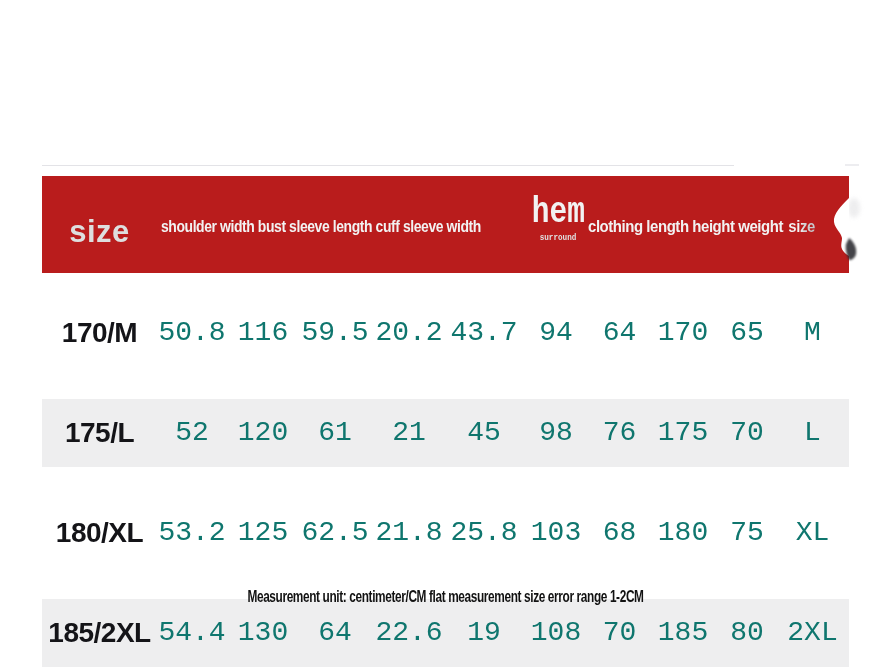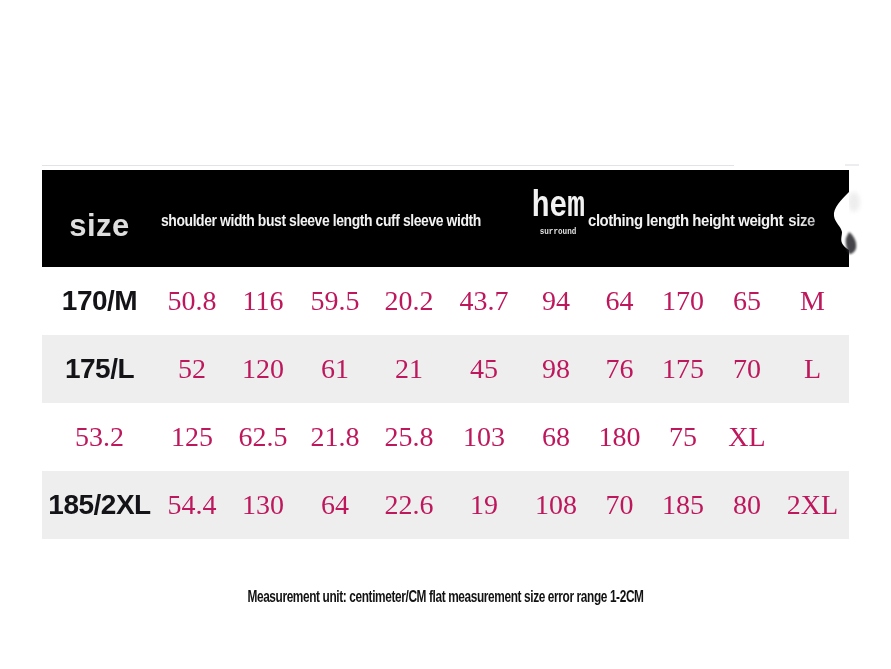--- a/index.html
+++ b/index.html
@@ -4,44 +4,44 @@
 <style>
   html,body{margin:0;padding:0;background:#ffffff;}
   .canvas{position:relative;width:891px;height:669px;background:#ffffff;overflow:hidden;
           font-family:"Liberation Sans",sans-serif;}
 
   
   .hairline{position:absolute;left:42px;top:165px;width:692px;height:1px;background:#e3e3e7;}
   .hairline-tick{position:absolute;left:845px;top:164px;width:14px;height:2px;background:#ededf0;}
 
   
-  .bar{position:absolute;left:42px;top:170px;width:807px;height:97px;background:#000000;}
+  .bar{position:absolute;left:42px;top:176px;width:807px;height:97px;background:#b91c1c;}
   .size-title{position:absolute;left:0;top:0;width:115px;height:97px;display:flex;
               align-items:center;justify-content:center;padding-top:14px;box-sizing:border-box;
               color:#dedede;font-size:31px;font-weight:bold;letter-spacing:.5px;}
   .run{position:absolute;color:#f2f2f2;font-weight:bold;font-size:17px;letter-spacing:-.5px;
        white-space:nowrap;line-height:20px;transform-origin:left center;}
   .run-left{left:119px;top:41px;transform:scaleX(.82);}
   .run-right{left:546px;top:41px;transform:scaleX(.88);}
   .size-last{margin-left:6px;
              background:linear-gradient(90deg,#f2f2f2 0%,#f2f2f2 42%,#d2d2d4 62%,#c4c4c8 100%);
              -webkit-background-clip:text;background-clip:text;color:transparent;}
   .hem-block{position:absolute;left:484px;top:18px;width:64px;text-align:center;color:#f2f2f2;font-family:Liberation Mono, monospace;}
   .hem{font-size:36px;font-weight:bold;line-height:38px;transform:scaleX(.82);transform-origin:center;}
   .surround{font-size:8.5px;font-weight:bold;color:#e0e0e0;line-height:10px;margin-top:1px;
             transform:scaleX(.9);transform-origin:center;}
   .notch{position:absolute;left:785px;top:18px;width:34px;height:68px;overflow:visible;}
 
   
   .tbody{position:absolute;left:42px;top:267px;width:807px;}
   .row{display:grid;grid-template-columns:115px 70px 72px 72px 76px 74px 70px 57px 70px 58px 73px;
-       height:68px;align-items:center;}
+       height:68px;align-items:center;margin-top:32px;}
   .row.striped{background:#eeeeef;}
-  .cell{text-align:center;font-family:Liberation Serif, serif;
-        font-size:28px;color:#be185d;line-height:1;}
+  .cell{text-align:center;font-family:Liberation Mono, monospace;
+        font-size:28px;color:#0f766e;line-height:1;}
   .cell.size-cell{font-family:"Liberation Sans",sans-serif;font-weight:bold;color:#141418;
                   font-size:28px;letter-spacing:-.5px;white-space:nowrap;}
 
   
   .footer{position:absolute;left:0;top:588px;width:891px;text-align:center;color:#121212;
           font-size:16px;font-weight:bold;letter-spacing:-.5px;white-space:nowrap;
           transform:scaleX(.74);transform-origin:center;}
 </style>
 </head>
 <body>
@@ -96,20 +96,21 @@
       <div class="cell">21</div>
       <div class="cell">45</div>
       <div class="cell">98</div>
       <div class="cell">76</div>
       <div class="cell">175</div>
       <div class="cell">70</div>
       <div class="cell">L</div>
     </div>
 
     <div class="row">
+      <div class="cell size-cell">180/XL</div>
       <div class="cell">53.2</div>
       <div class="cell">125</div>
       <div class="cell">62.5</div>
       <div class="cell">21.8</div>
       <div class="cell">25.8</div>
       <div class="cell">103</div>
       <div class="cell">68</div>
       <div class="cell">180</div>
       <div class="cell">75</div>
       <div class="cell">XL</div>

